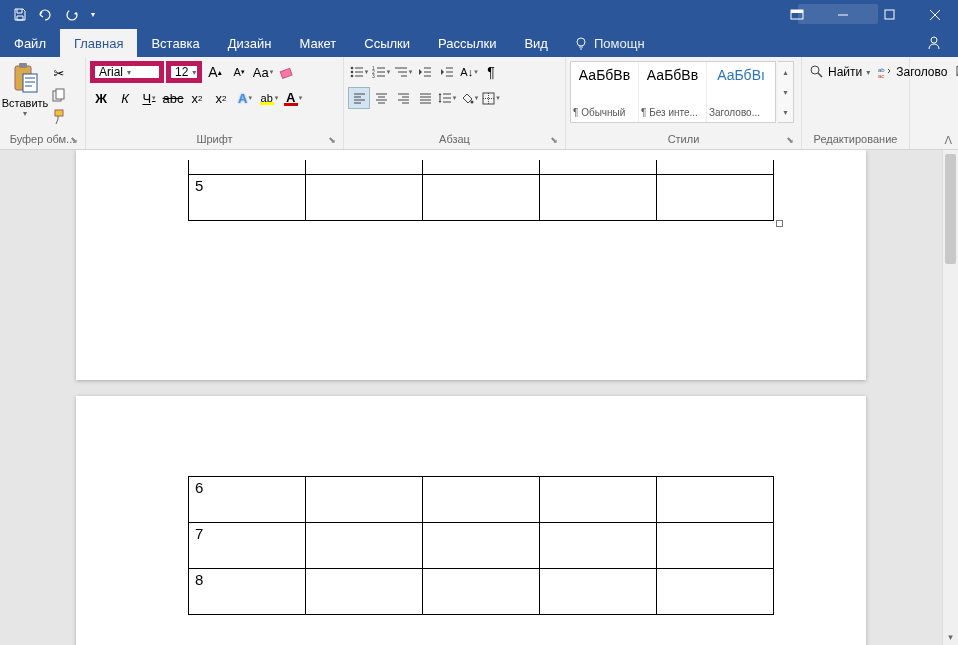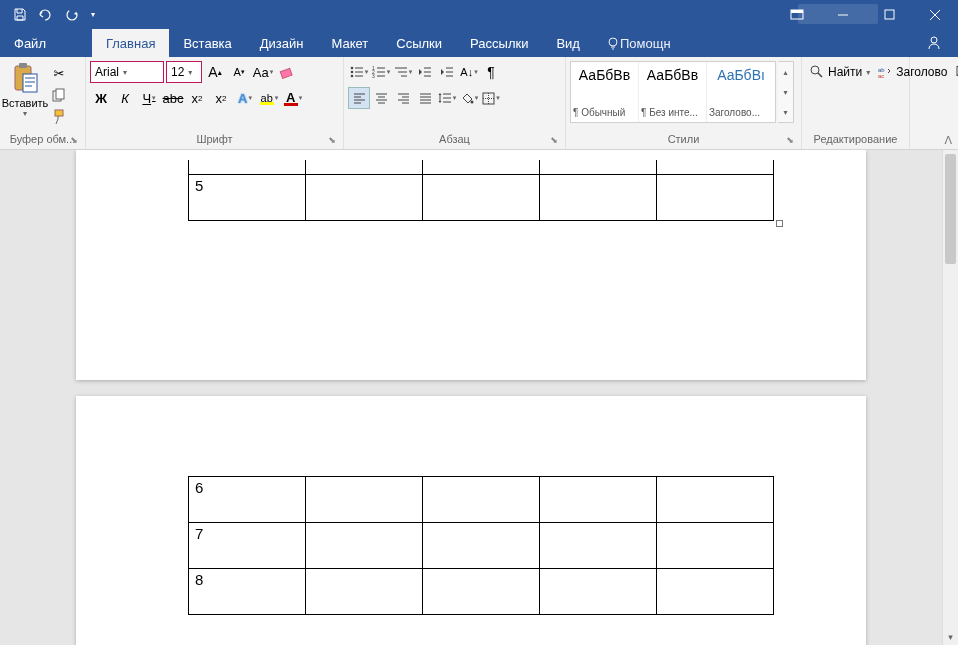--- a/index.html
+++ b/index.html
@@ -9,22 +9,22 @@
 .titlebar { background: #2b579a; height: 29px; display: flex; align-items: center; color: white; font-size: 12px; position: relative; }
 .qat { display: flex; align-items: center; gap: 2px; padding-left: 8px; }
 .qat .qbtn { width: 24px; height: 24px; display: flex; align-items: center; justify-content: center; cursor: pointer; }
 .title-text { position: absolute; left: 50%; transform: translateX(-50%); white-space: nowrap; }
 .wincontrols { margin-left: auto; display: flex; }
 .wincontrols .wbtn { width: 46px; height: 29px; display: flex; align-items: center; justify-content: center; cursor: pointer; }
 
 
 .menubar { background: #2b579a; height: 28px; display: flex; align-items: stretch; color: white; font-size: 13px; }
 .menubar .mtab { padding: 0 14px; display: flex; align-items: center; cursor: pointer; }
-.menubar .mtab.active { background: #f3f3f3; color: #2b579a; margin-left: 32px; }
-.menubar .tell { display:flex; align-items:center; padding:0 12px; opacity:0.9;}
+.menubar .mtab.active { background: #f3f3f3; color: #2b579a; }
+.menubar .tell { display:flex; align-items:center; gap:6px; padding:0 12px; opacity:0.9;}
 .menubar .spacer { flex: 1; }
 .menubar .share { width: 48px; display:flex; align-items:center; justify-content:center;}
 
 
 .ribbon { background: #f3f3f3; height: 93px; display: flex; border-bottom: 1px solid #d4d4d4; position: relative; }
 .ribbon .group { border-right: 1px solid #e1e1e1; display: flex; flex-direction: column; padding: 2px 4px 0 4px; }
 .ribbon .group .body { flex: 1; display: flex; align-items: flex-start; }
 .ribbon .group .label { height: 16px; font-size: 11px; color: #666; text-align: center; position: relative; white-space: nowrap; overflow: hidden; text-overflow: ellipsis;}
 .ribbon .group .label .dlaunch { position: absolute; right: 0; top: 0; width: 14px; height: 14px; font-size: 9px; color: #888; cursor: pointer; display:flex; align-items:center; justify-content:center;}
 .ribbon-collapse { position: absolute; right: 6px; bottom: 2px; font-size: 11px; color: #777; cursor:pointer;}
@@ -33,21 +33,21 @@
 .clipboard .body { gap: 2px; }
 .paste-btn { width: 42px; height: 72px; display: flex; flex-direction: column; align-items: center; justify-content: flex-start; padding-top: 2px; cursor: pointer; }
 .paste-icon { width: 32px; height: 34px; display:flex; align-items:center; justify-content:center;}
 .paste-label { font-size: 11px; margin-top: 2px; }
 .clip-mini { display: flex; flex-direction: column; gap: 2px; padding-top: 4px;}
 .mini-btn { width: 22px; height: 20px; display:flex; align-items:center; justify-content:center; cursor:pointer; font-size:13px;}
 
 
 .font .body { flex-direction: column; gap: 4px; padding-top: 2px;}
 .font-row { display: flex; align-items: center; gap: 2px; }
-.combo { border: 1px solid #be185d; background: white; height: 22px; display: flex; align-items: center; font-size: 12px; padding: 0 4px; cursor: pointer;}
+.combo { border: 5px solid #be185d; background: white; height: 22px; display: flex; align-items: center; font-size: 12px; padding: 0 4px; cursor: pointer;}
 .combo .arrow { font-size: 8px; color: #666; margin-left: 4px;}
 .font-name { width: 74px; }
 .font-size { width: 36px; }
 .ibtn { width: 22px; height: 22px; display:flex; align-items:center; justify-content:center; cursor:pointer; font-size: 13px;}
 .ibtn.dd::after { content: "▾"; font-size: 7px; color:#666; margin-left:1px;}
 .fcolor-swatch { width: 14px; height: 3px; background: #c00; display:block; margin-top:-2px;}
 .hcolor-swatch { width: 14px; height: 3px; background: #ffff00; display:block; margin-top:-2px;}
 
 
 .para .body { flex-direction: column; gap: 4px; padding-top: 2px; }

